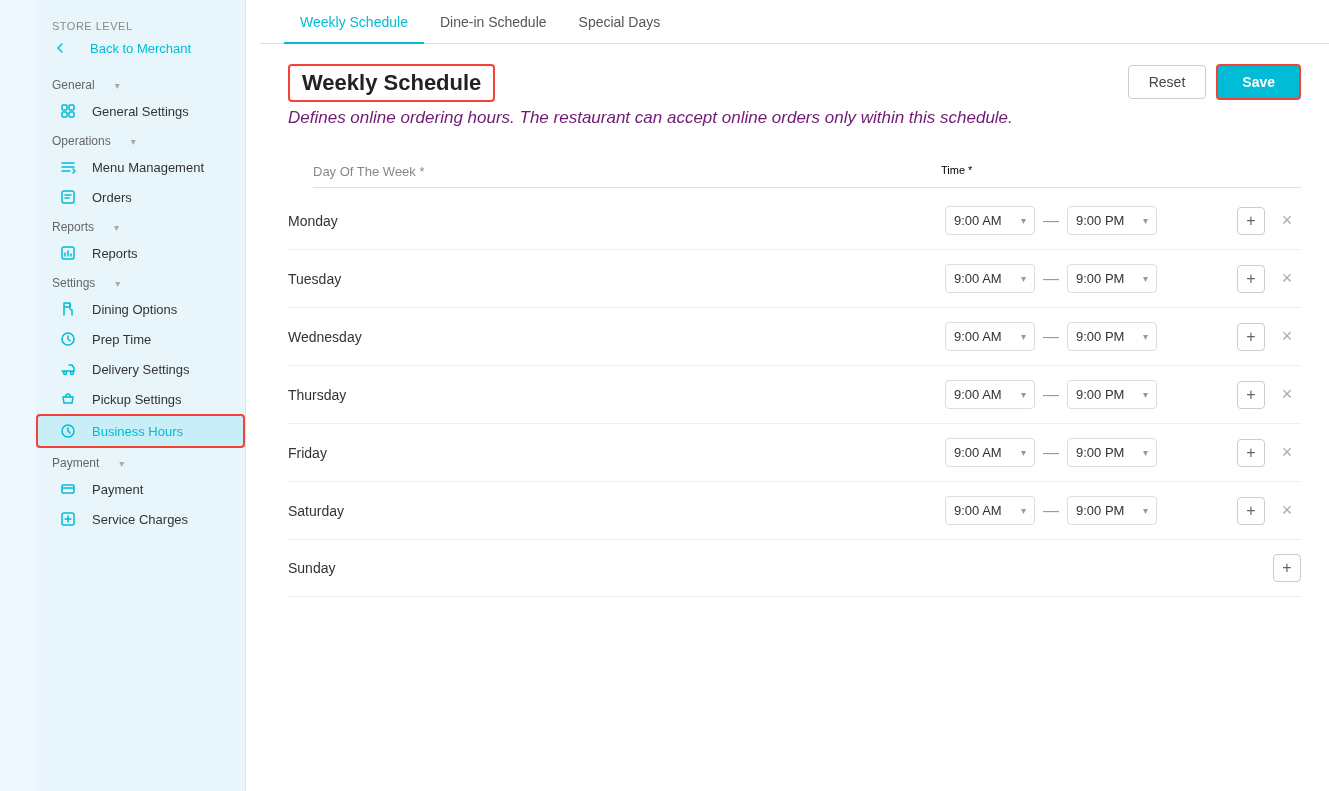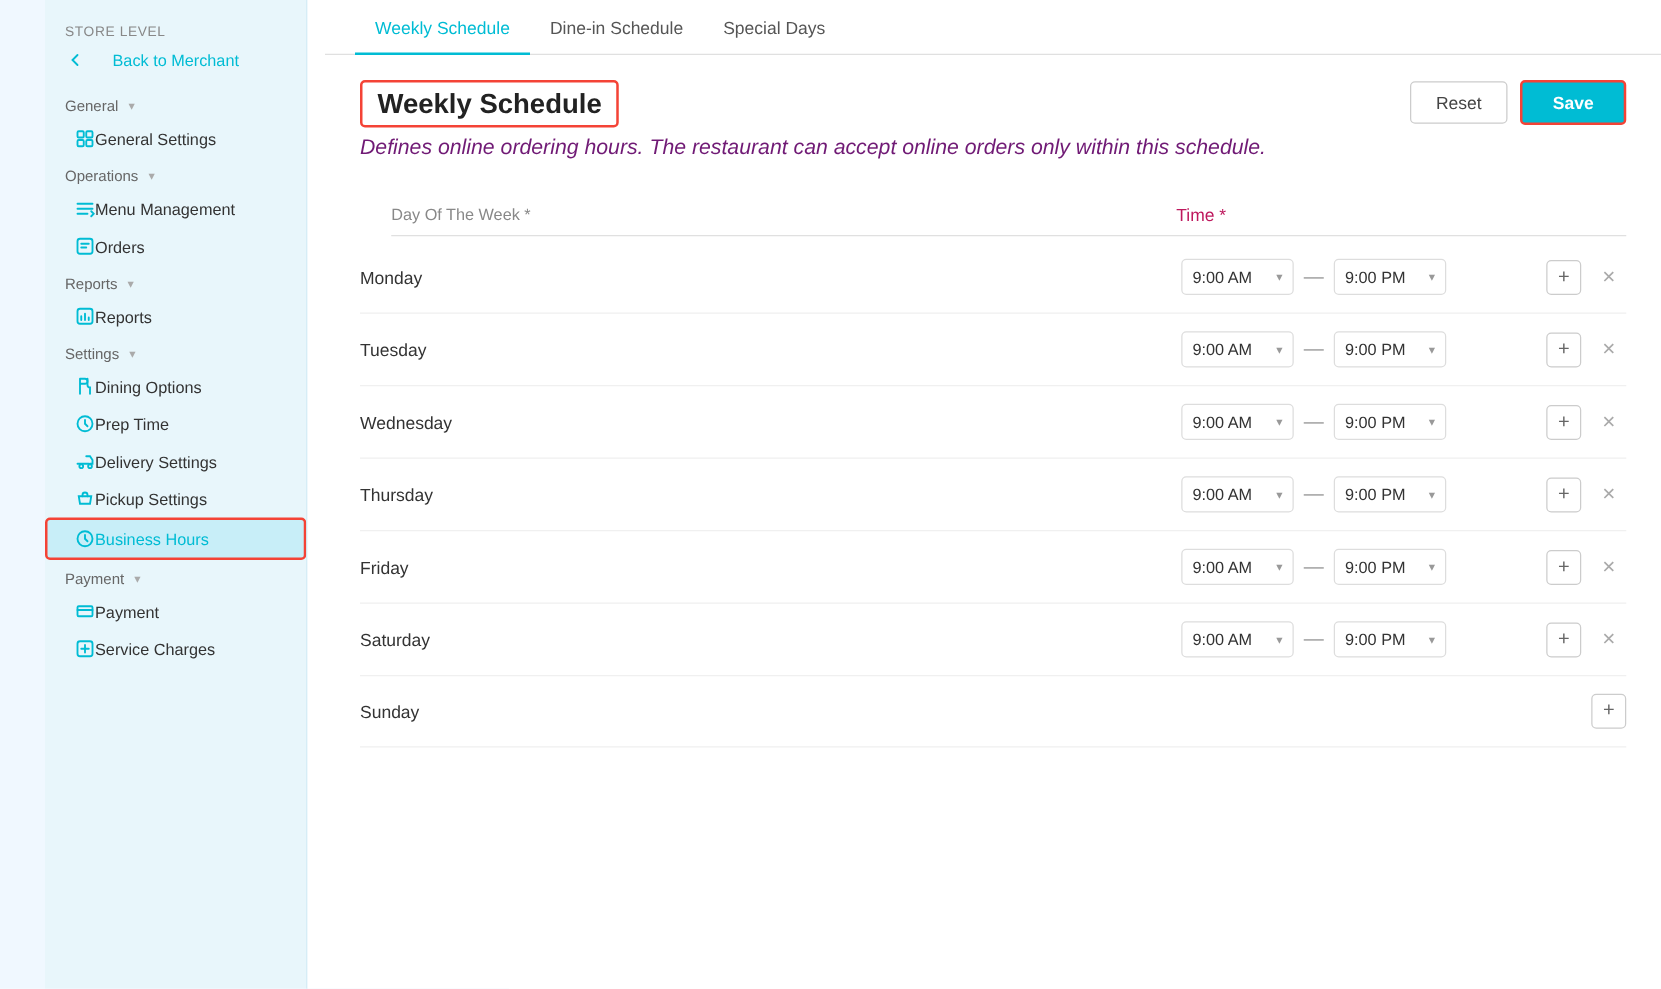--- a/index.html
+++ b/index.html
@@ -33,26 +33,26 @@
       color: #00bcd4;
       cursor: pointer;
       font-size: 13px;
     }
     .sidebar-section-label {
       padding: 8px 16px 4px;
       font-size: 12px;
       color: #666;
       display: flex;
       align-items: center;
-      gap: 8px;
+      gap: 20px;
     }
     .sidebar-item {
       display: flex;
       align-items: center;
-      gap: 0;
+      gap: 16px;
       padding: 7px 16px 7px 24px;
       color: #333;
       cursor: pointer;
       font-size: 13px;
       border-radius: 0;
     }
     .sidebar-item.active {
       color: #00bcd4;
       background: #c8eef8;
       border-left: 3px solid #00bcd4;
@@ -151,21 +151,21 @@
 
     
     .schedule-header {
       display: flex;
       padding: 8px 0;
       border-bottom: 1px solid #e0e0e0;
       margin-bottom: 4px;
       margin-left: 25px;
     }
     .col-day { flex: 1; color: #888; font-size: 13px; }
-    .col-time { width: 280px; color: #be185d; font-size: 14px; }
+    .col-time { width: 280px; color: #000000; font-size: 11px; }
 
     .schedule-row {
       display: flex;
       align-items: center;
       padding: 14px 0;
       border-bottom: 1px solid #f0f0f0;
     }
     .day-label {
       flex: 1;
       font-size: 14px;

